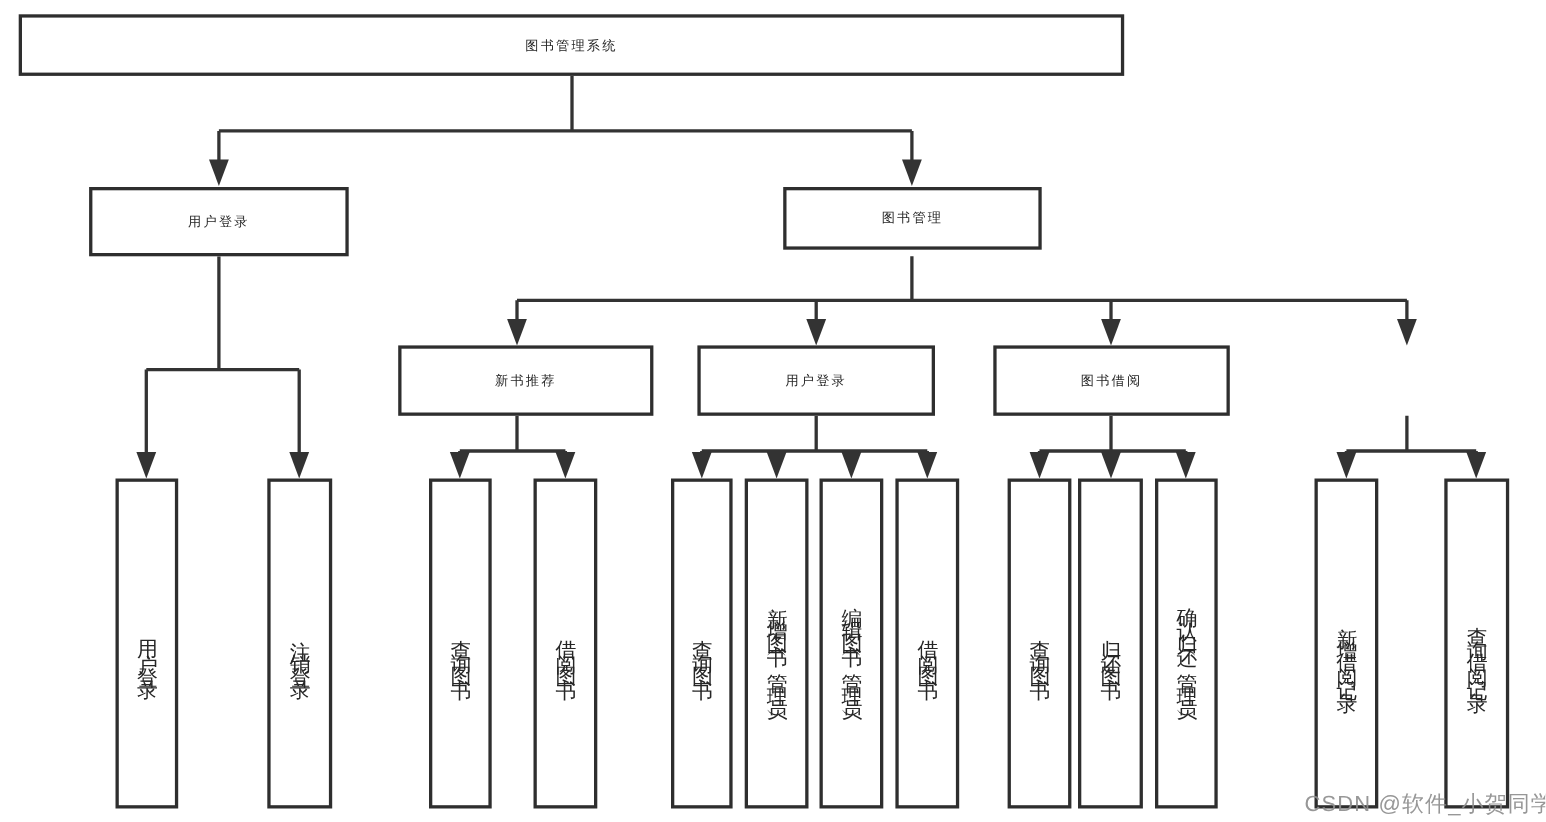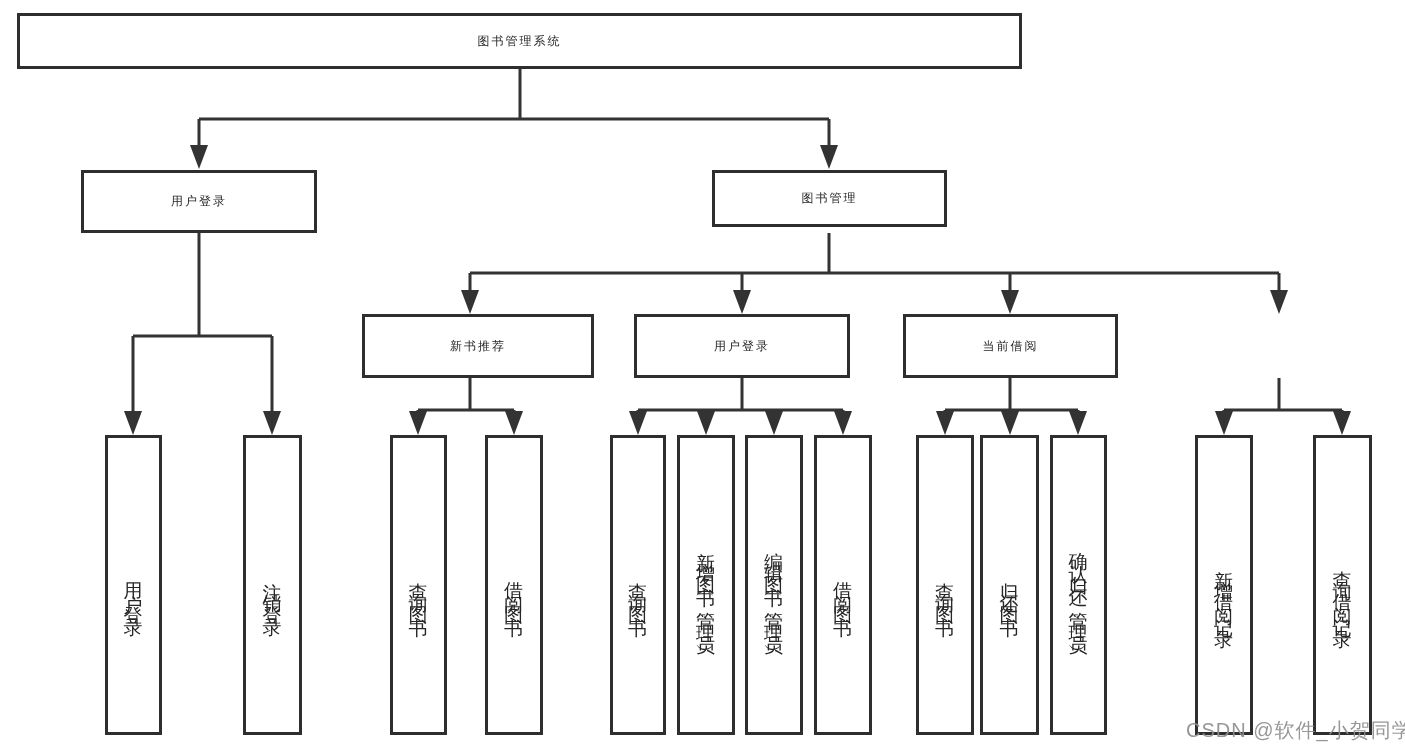--- a/index.html
+++ b/index.html
@@ -120,21 +120,21 @@
     <span class="hlabel">图书管理</span>
   </div>
 
   <div class="node" style="left:362px; top:314px; width:232px; height:64px;">
     <span class="hlabel">新书推荐</span>
   </div>
   <div class="node" style="left:634px; top:314px; width:216px; height:64px;">
     <span class="hlabel">用户登录</span>
   </div>
   <div class="node" style="left:903px; top:314px; width:215px; height:64px;">
-    <span class="hlabel">当前借阅</span>
+    <span class="hlabel">图书借阅</span>
   </div>
 
   <div class="leaf" style="left:105px; width:57px;">
     <span class="vtext">用户登录</span>
   </div>
   <div class="leaf" style="left:243px; width:59px;">
     <span class="vtext">注销登录</span>
   </div>
 
   <div class="leaf" style="left:390px; width:57px;">

